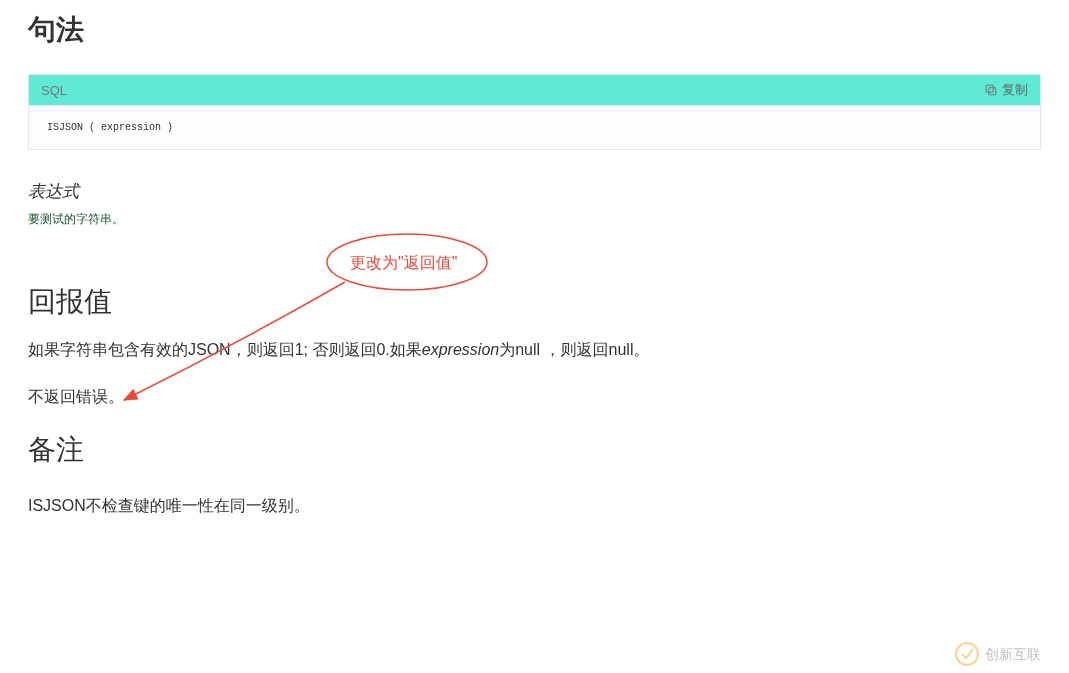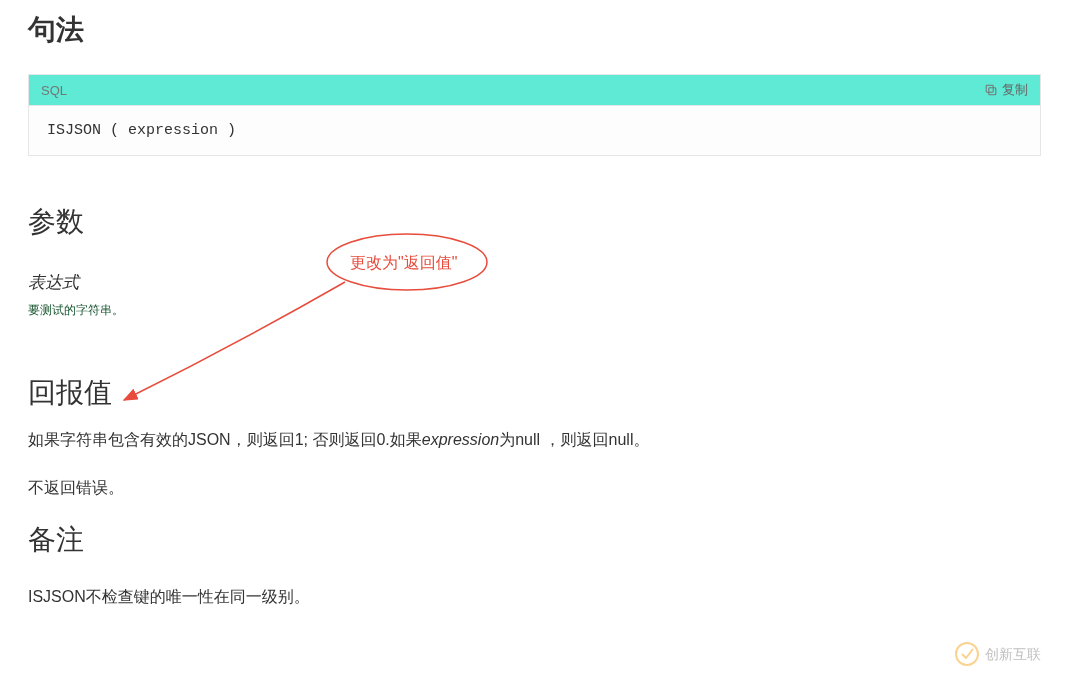--- a/index.html
+++ b/index.html
@@ -8,21 +8,21 @@
 
   .content { padding: 0 28px; }
 
   h2.sec-title { font-size: 28px; font-weight: 400; color: #333; margin-top: 0; line-height: 1.3; }
   h2.sec-title.first { margin-top: 0; padding-top: 12px; font-weight: bold; }
 
   .code-block { border: 1px solid #e6e6e6; margin-top: 26px; }
   .code-header { display: flex; justify-content: space-between; align-items: center; background: #5eead4; border-bottom: 1px solid #e6e6e6; padding: 6px 12px; font-size: 13px; color: #767676; }
   .copy-btn { display: inline-flex; align-items: center; gap: 4px; cursor: pointer; color: #666; }
   .copy-icon svg { width: 14px; height: 14px; display: block; }
-  .code-body { background: #fdfdfd; padding: 16px 18px; font-family: Consolas, "Courier New", monospace; font-size: 15px; color: #333; }
+  .code-body { background: #fdfdfd; padding: 16px 18px; font-family: Consolas, "Courier New", monospace; font-size: 10px; color: #333; }
 
   .param-name { font-style: italic; font-size: 17px; color: #333; margin-top: 30px; font-family: Liberation Serif, serif; }
   .param-desc { font-size: 12px; color: #14532d; margin-top: 8px; }
 
   .return-title-wrap { margin-top: 56px; }
   .para { font-size: 16px; color: #333; line-height: 1.6; margin-top: 16px; }
   .para2 { font-size: 16px; color: #333; line-height: 1.6; margin-top: 22px; }
   .italic { font-style: italic; }
   .bold { font-weight: 400; }
 
@@ -54,21 +54,20 @@
             <rect x="5.5" y="5.5" width="8" height="8" rx="1"></rect>
             <rect x="2.5" y="2.5" width="8" height="8" rx="1"></rect>
           </svg>
         </span>
         <span>复制</span>
       </span>
     </div>
     <div class="code-body">ISJSON ( expression )</div>
   </div>
 
-  <h2 class="sec-title" style="margin-top:48px;">参数</h2>
 
   <div class="param-name">表达式</div>
   <div class="param-desc">要测试的字符串。</div>
 
   <div class="return-title-wrap">
     <h2 class="sec-title">回报值</h2>
   </div>
 
   <p class="para">
     <span>如果字符串包含有效的JSON，则返回1; 否则返回0.如果</span><span class="italic">expression</span><span>为null ，则返回null。</span>

